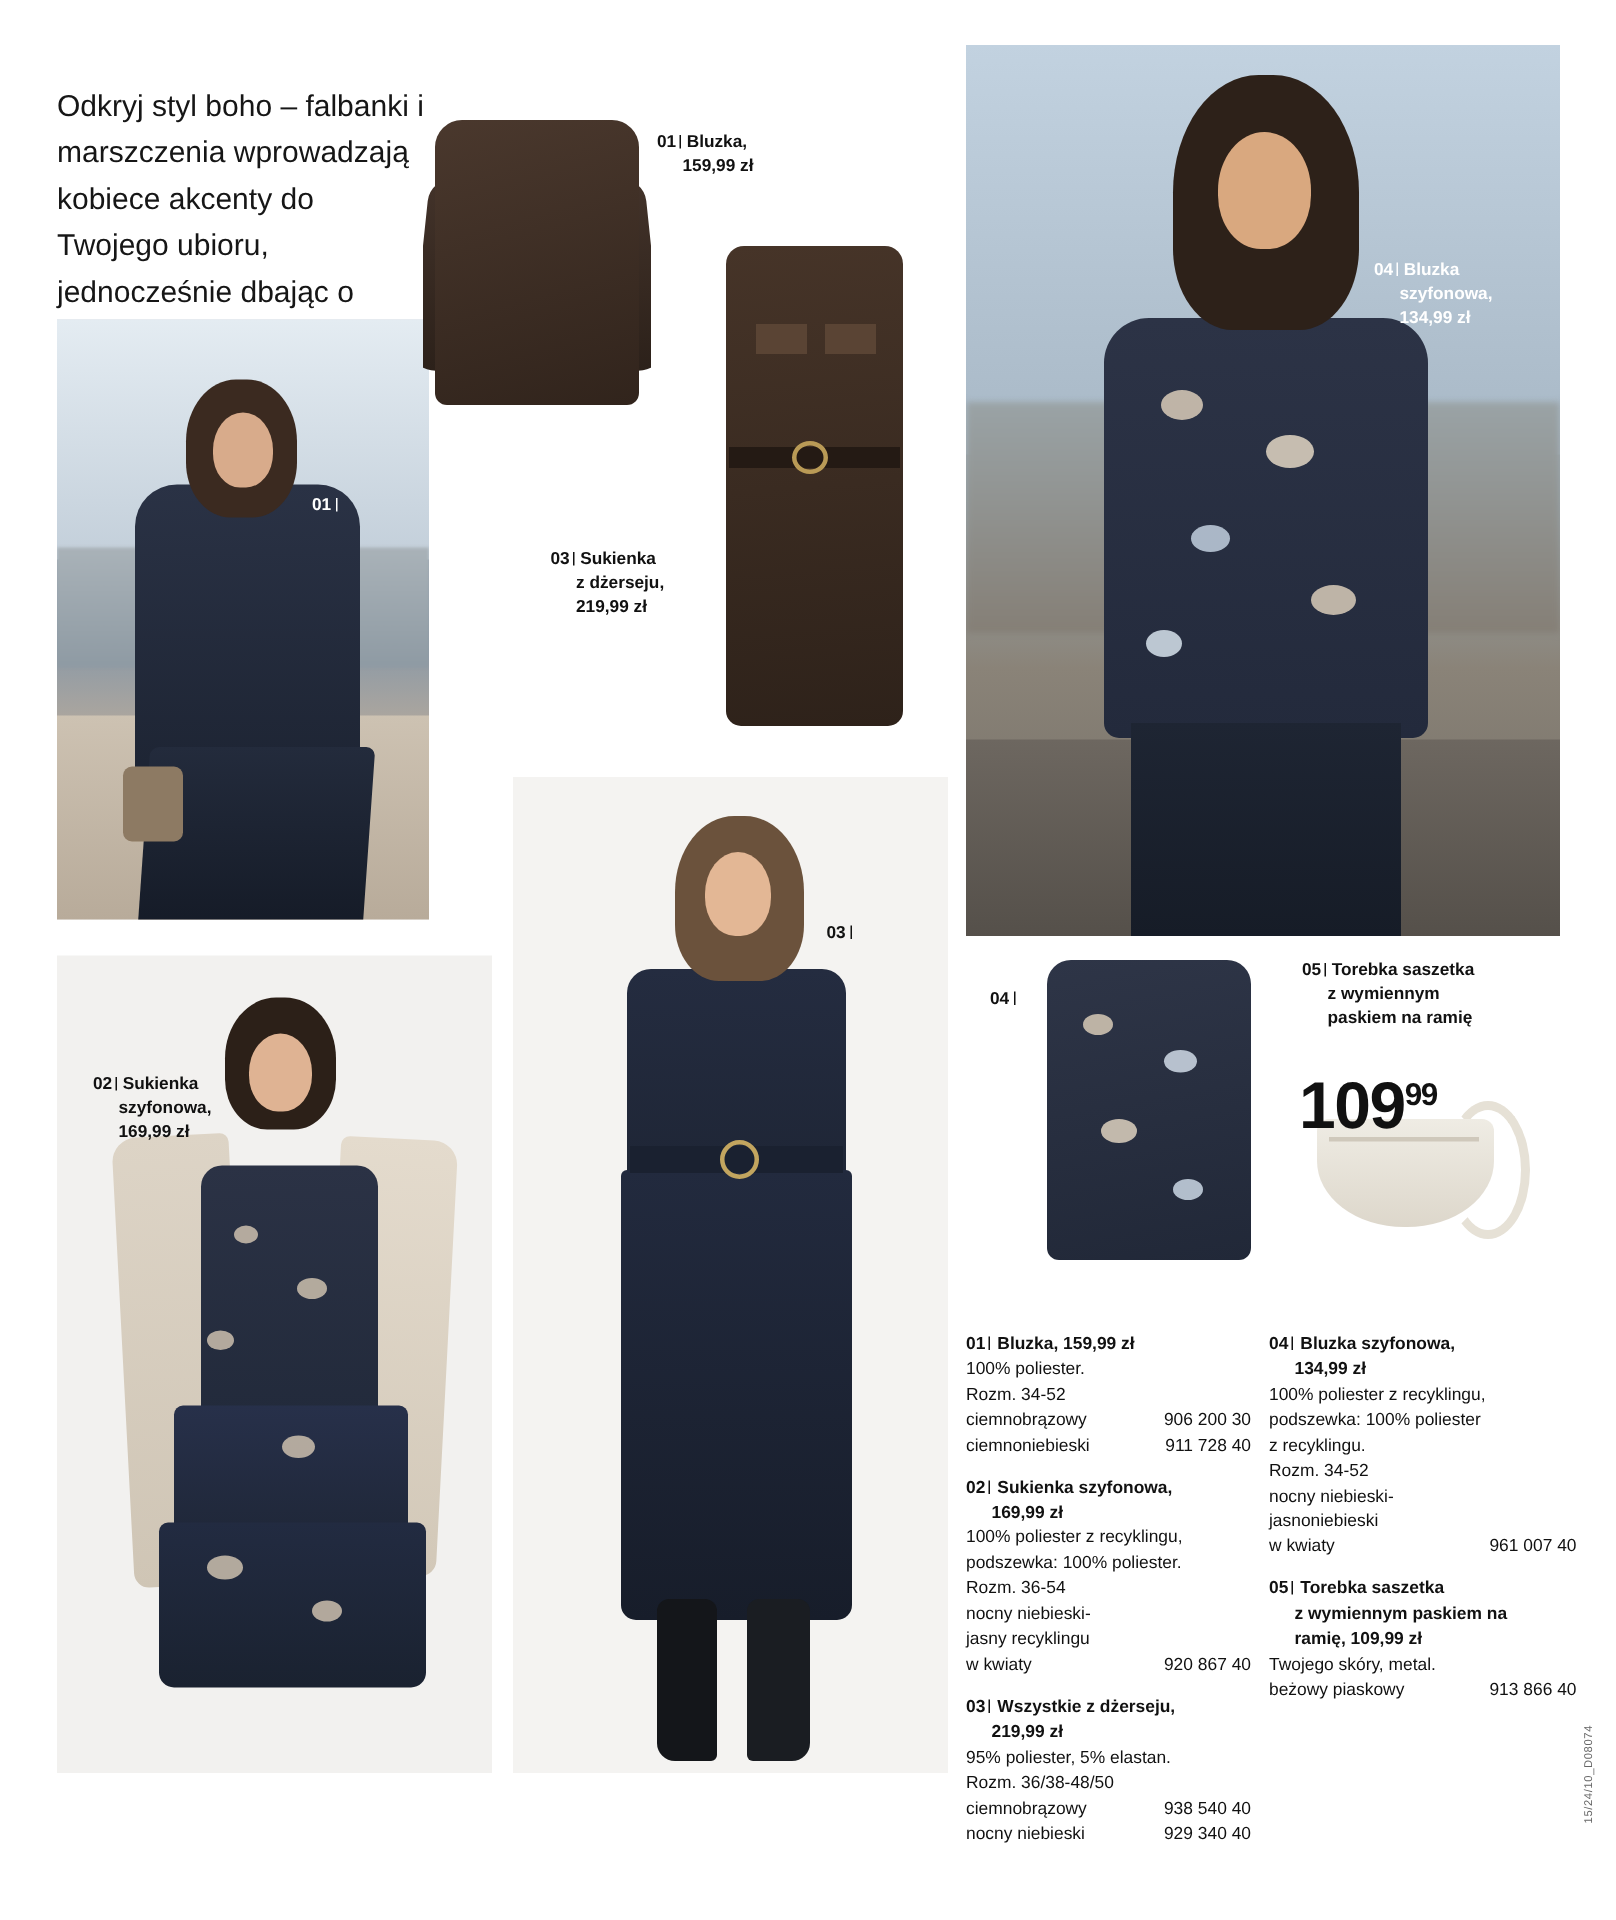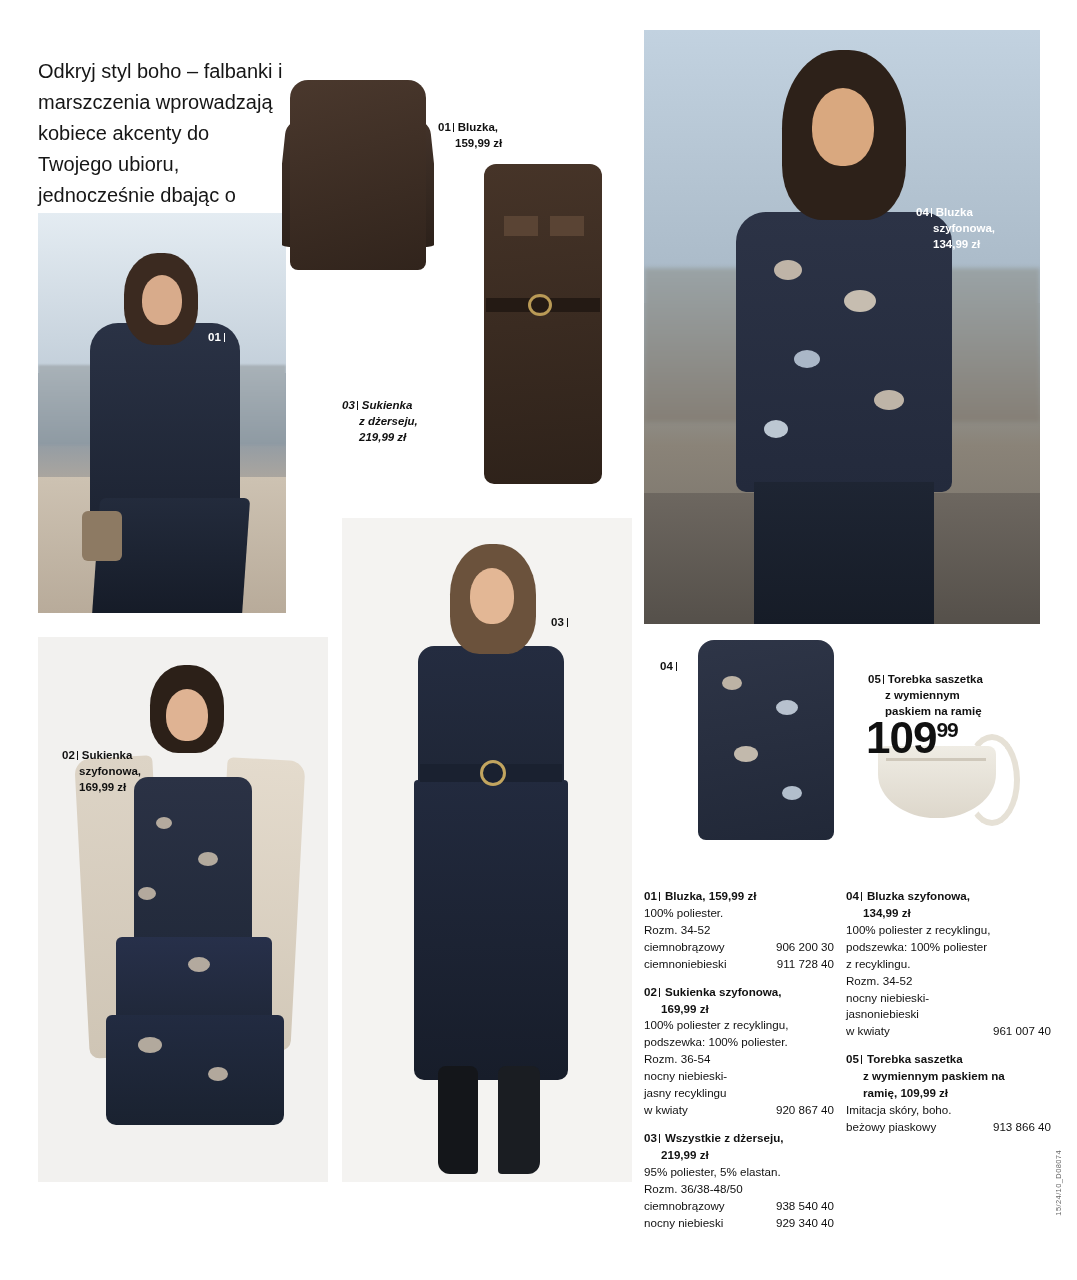--- a/index.html
+++ b/index.html
@@ -100,32 +100,32 @@
   #still-04 { left:682px; top:636px; width:168px; height:212px; }
   #still-04 .b { position:absolute; left:16px; top:4px; width:136px; height:200px; background:linear-gradient(170deg,#2e3547,#212838); border-radius:16px 16px 8px 8px; }
   #still-04 .fl { position:absolute; border-radius:50%; opacity:.9; }
 
   #still-05 { left:868px; top:728px; width:158px; height:118px; }
   #still-05 .bag { position:absolute; left:10px; top:18px; width:118px; height:72px; background:linear-gradient(180deg,#efece4,#ddd7cb); border-radius:8px 8px 58px 58px / 8px 8px 44px 44px; }
   #still-05 .strap { position:absolute; left:96px; top:6px; width:56px; height:92px; border:6px solid #e6e1d6; border-radius:50%; border-left-color:transparent; }
   #still-05 .zip { position:absolute; left:18px; top:30px; width:100px; height:3px; background:#cfc8bb; }
 
   
-  .callout { position: absolute; font-size: 11.5px; line-height: 1.38; font-weight: 700; color:#111;margin-top:32px; }
+  .callout { position: absolute; font-size: 11.5px; line-height: 1.38; font-weight: 700; color:#111; }
   .callout .num { font-weight:700; }
   .callout .bar { display:inline-block; width:1px; height:9px; background:#111; margin:0 4px -1px 2px; }
 
   .tag { position:absolute; font-size:11.5px; font-weight:700; color:#fff; }
   .tag.dark { color:#fff; }
   .tag .bar { display:inline-block; width:1px; height:9px; background:#fff; margin:0 2px -1px 3px; }
   .tag.onlight { color:#111; }
   .tag.onlight .bar { background:#111; }
 
   #callout-01 { left:438px; top:88px; }
-  #callout-03 { left:342px; top:366px;font-style:italic; }
+  #callout-03 { left:367px; top:366px; }
   #callout-04 { left:916px; top:173px; color:#fff; }
   #callout-02 { left:62px; top:716px; }
   #callout-05 { left:868px; top:640px; width:170px; }
 
   #tag-01 { left:208px; top:331px; }
   #tag-03 { left:551px; top:616px; color:#111; }
   #tag-04 { left:660px; top:660px; color:#111; }
 
   .price { position:absolute; left:866px; top:713px; font-size:44px; font-weight:700; letter-spacing:-1px; color:#111; }
   .price sup { font-size:21px; vertical-align:super; font-weight:700; }
@@ -336,21 +336,21 @@
         </div>
         <div class="row">
           <span>w kwiaty</span>
           <span class="code">961 007 40</span>
         </div>
       </div>
       <div class="blk">
         <div class="hd"><span>05</span><span class="bar"></span><span>Torebka saszetka</span></div>
         <div class="hd indent">z wymiennym paskiem na</div>
         <div class="hd indent">ramię, 109,99 zł</div>
-        <div>Imitacja skóry, boho.</div>
+        <div>Twojego skóry, metal.</div>
         <div class="row">
           <span>beżowy piaskowy</span>
           <span class="code">913 866 40</span>
         </div>
       </div>
     </div>
 
   <div class="sidecode">15/24/10_D08074</div>
 
 </div>

